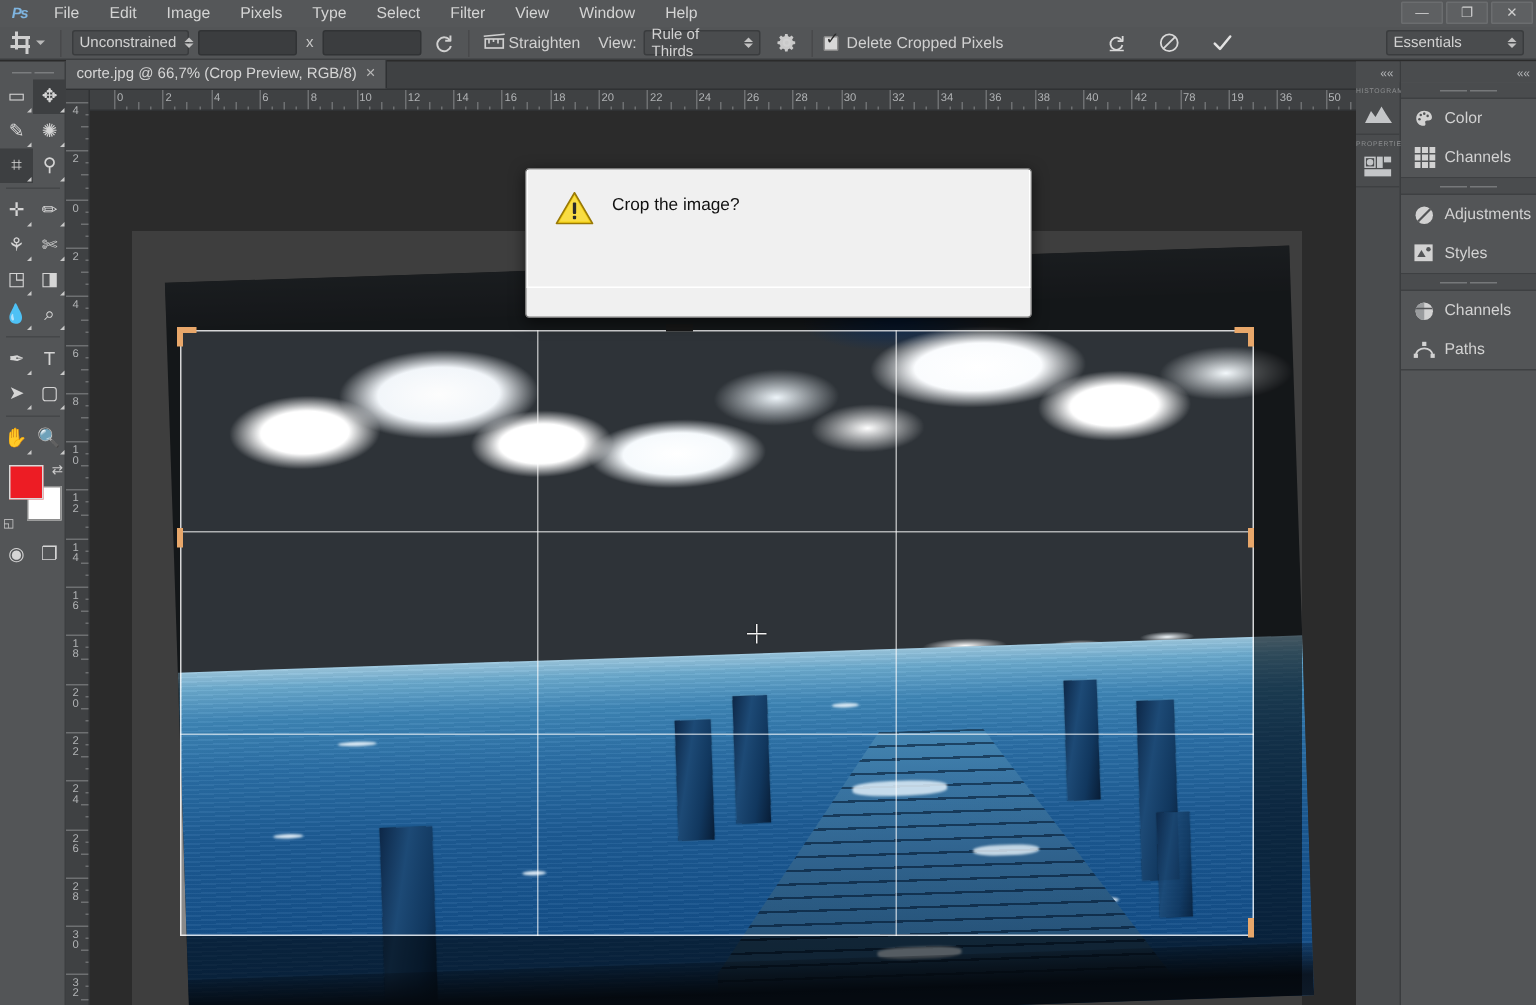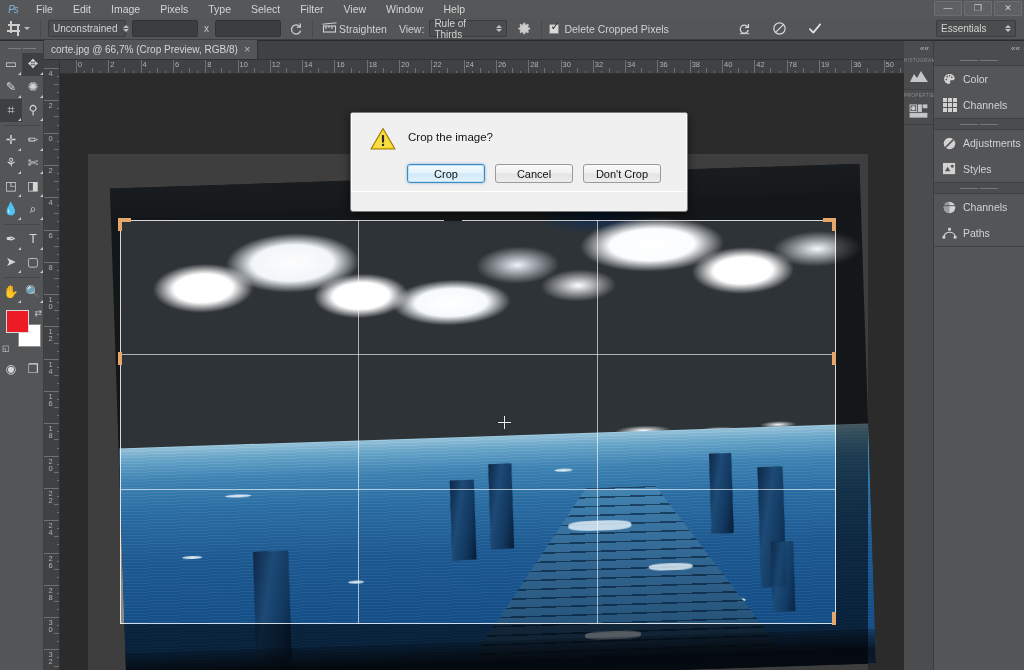--- a/index.html
+++ b/index.html
@@ -14,21 +14,21 @@
 
   
   .menubar {
     position: absolute; left: 0; top: 0; width: 1024px; height: 18px;
     background: #555759;
     display: flex; align-items: center;
   }
   .ps-logo {
     width: 26px; height: 18px; display: flex; align-items: center;
     justify-content: center; color: #7fb5e0; font-size: 10px;
-    font-weight: normal; font-style: italic; letter-spacing: -1px;
+    font-weight: bold; font-style: italic; letter-spacing: -1px;
   }
   .menu-item {
     padding: 0 10px; height: 18px; line-height: 18px;
     color: #d4d4d4; font-size: 10.5px;
   }
   .win-controls {
     position: absolute; right: 2px; top: 1px; display: flex; gap: 2px;
   }
   .win-btn {
     width: 28px; height: 15px; background: #5e6062;
@@ -95,21 +95,21 @@
   .checkbox {
     width: 10px; height: 10px; background: #d8d8d8;
     border: 1px solid #8a8a8a; border-radius: 1px;
     position: relative; flex-shrink: 0;
   }
   .checkbox::after {
     content: '✓'; position: absolute; left: 0px; top: -4px;
     font-size: 11px; color: #2a2a2a; line-height: 1;
   }
   .ws-select {
-    position: absolute; right: 8px; width: 80px;
+    position: absolute; right: 8px; width: 92px;
   }
 
   
   .toolbar {
     position: absolute; left: 0; top: 41px; width: 44px; height: 629px;
     background: #535557; border-right: 1px solid #3c3e40;
     padding-top: 2px;
   }
   .tb-grip {
     height: 10px; display: flex; align-items: center; justify-content: center;
@@ -1011,21 +1011,16 @@
         <span class="warn-ico">
           <svg width="26" height="24" viewBox="0 0 26 24">
             <path d="M13 1.5 L25 22 L1 22 Z" fill="#f7d417" stroke="#9a7a07" stroke-width="1.1" stroke-linejoin="round"></path>
             <path d="M13 3.6 L22.8 20.6 L3.2 20.6 Z" fill="#fbe46a" opacity="0.55"></path>
             <rect x="11.9" y="8" width="2.2" height="7.6" fill="#2b2b2b" rx="0.6"></rect>
             <rect x="11.9" y="16.8" width="2.2" height="2.3" fill="#2b2b2b" rx="0.6"></rect>
           </svg>
         </span>
         <span class="dlg-msg">Crop the image?</span>
       </div>
-      <div class="dlg-btns" id="dlg-btns">
-          <div class="dlg-btn default">Crop</div>
-          <div class="dlg-btn">Cancel</div>
-          <div class="dlg-btn">Don't Crop</div>
-        </div>
     </div>
   </div>
 
 </div>
 
 </body></html>

